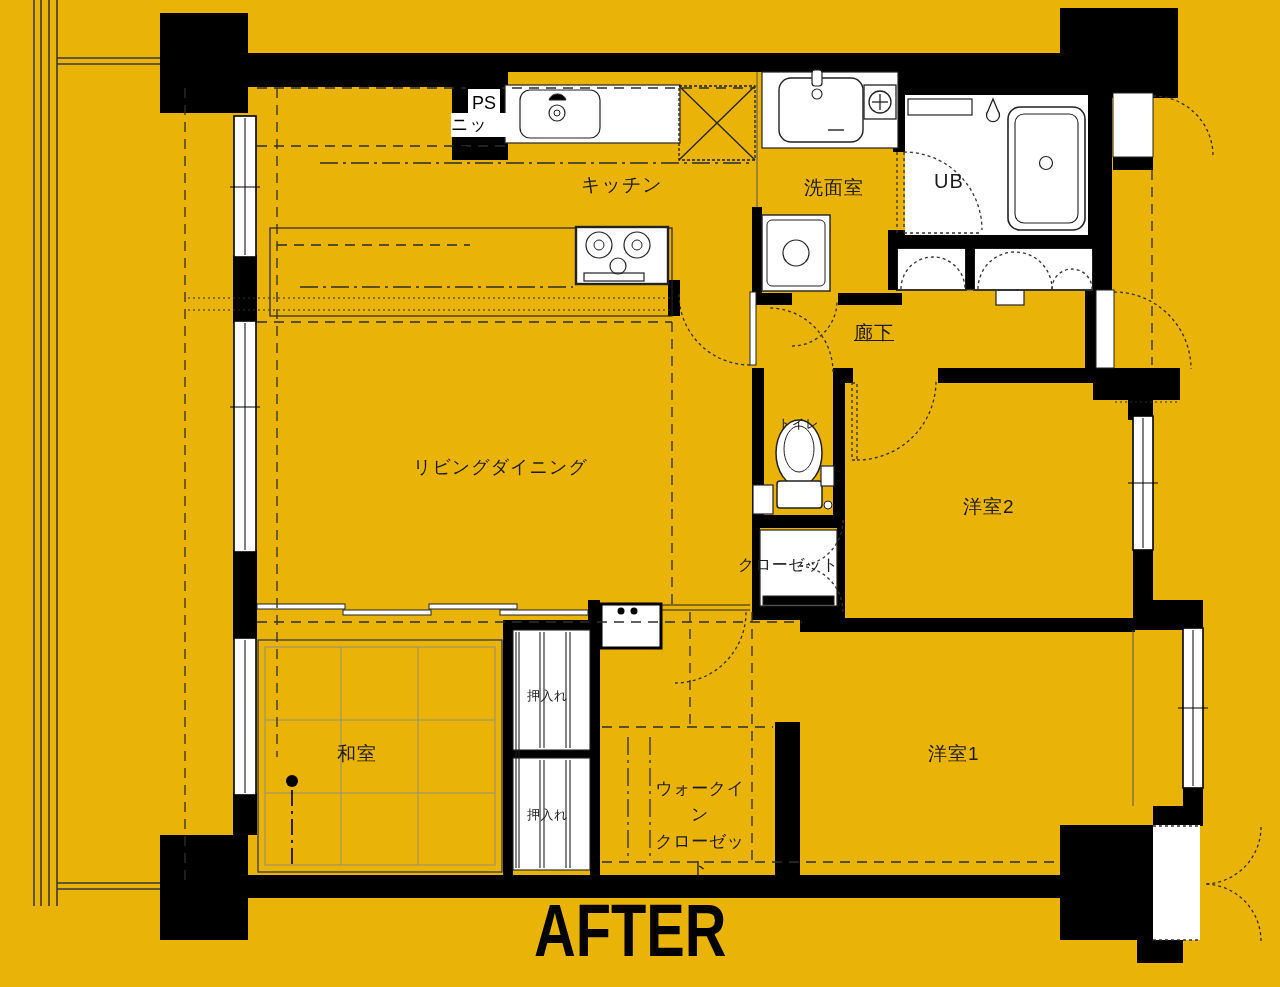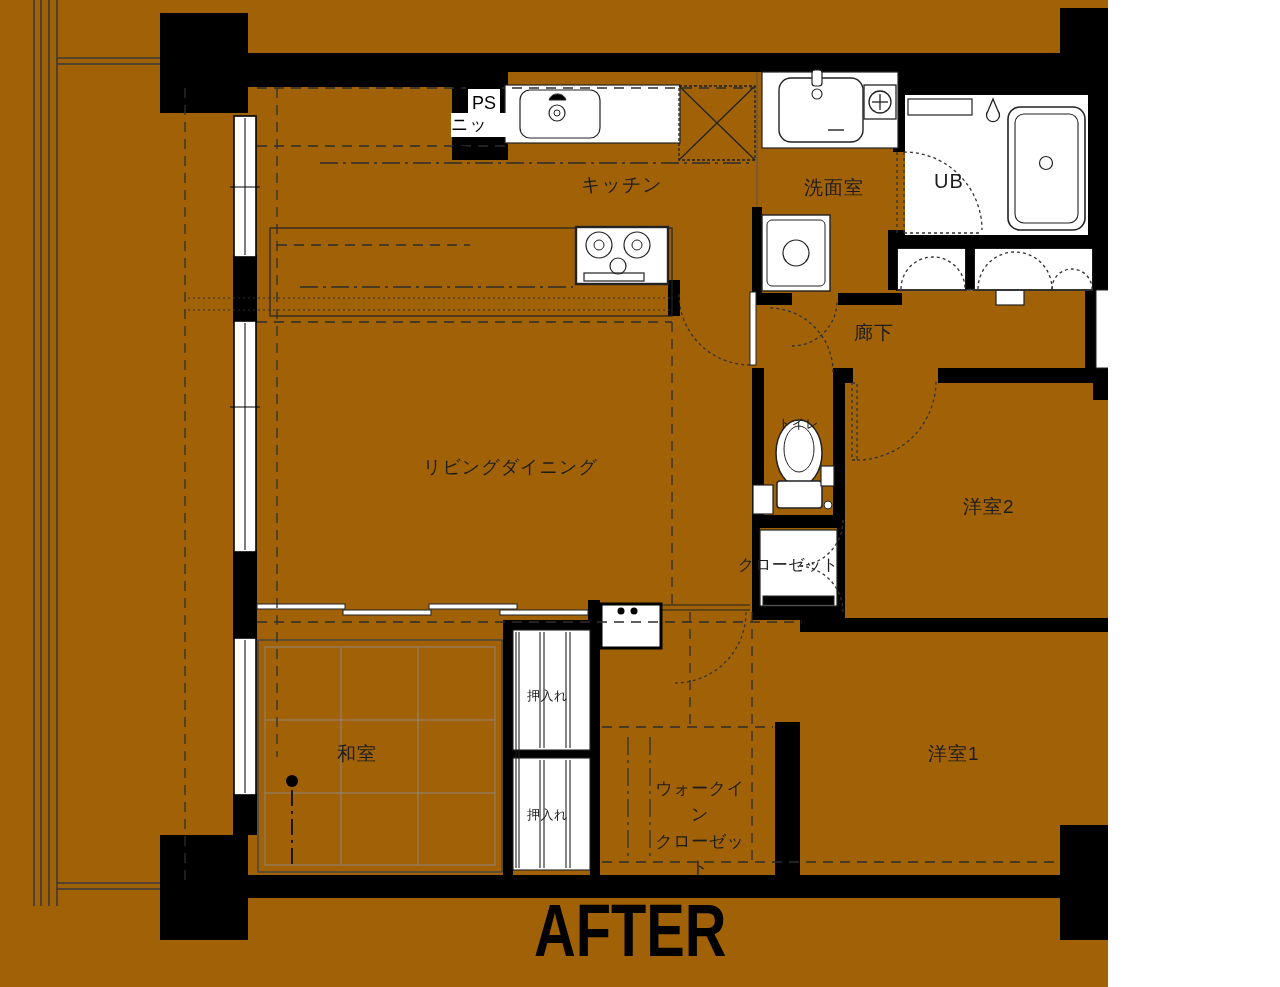--- a/index.html
+++ b/index.html
@@ -1,16 +1,16 @@
 <!DOCTYPE html>
 <html><head>
 <meta charset="utf-8">
 <style>
   html,body{margin:0;padding:0;background:#fff;}
-  .stage{position:relative;width:1108px;height:987px;background:#a16207;overflow:hidden;
+  .stage{position:relative;width:1280px;height:987px;background:#eab308;overflow:hidden;
          font-family:"Liberation Sans","DejaVu Sans",sans-serif;}
   svg{position:absolute;left:0;top:0;}
   .lbl{position:absolute;color:#1c1c1c;font-size:19px;letter-spacing:1px;white-space:nowrap;line-height:1;}
   .lbl.small{font-size:13px;letter-spacing:0.5px;}
   .ps-box{position:absolute;left:466px;top:87px;width:32px;height:29px;background:#fff;border:2px solid #000;
           display:flex;align-items:center;justify-content:center;font-size:18px;color:#000;}
   .niche-box{position:absolute;left:451px;top:113px;width:55px;height:24px;background:#fff;
           display:flex;justify-content:center;font-size:17px;color:#000;letter-spacing:1px;}
   .wic-label{position:absolute;left:650px;top:776px;width:100px;text-align:center;color:#1c1c1c;
           font-size:17px;letter-spacing:0.5px;line-height:1.55;}
@@ -293,23 +293,23 @@
   <div class="ps-box">
       <span>PS</span>
     </div>
   <div class="niche-box">
       <span>ニッチ</span>
     </div>
 
   <div class="lbl" style="left:581px;top:175px;">キッチン</div>
   <div class="lbl" style="left:804px;top:178px;">洗面室</div>
   <div class="lbl" style="left:934px;top:164px;font-size:20px;margin-top:7px;">UB</div>
-  <div class="lbl" style="left:854px;top:323px;">廊下</div>
+  <div class="lbl" style="left:854px;top:323px;text-decoration:underline;">廊下</div>
   <div class="lbl small" style="left:778px;top:417px;">トイレ</div>
-  <div class="lbl" style="left:423px;top:458px;font-size:18px;">リビングダイニング</div>
+  <div class="lbl" style="left:413px;top:458px;font-size:18px;">リビングダイニング</div>
   <div class="lbl" style="left:963px;top:497px;">洋室2</div>
   <div class="lbl small" style="left:738px;top:557px;font-size:16px;">クローゼット</div>
   <div class="lbl" style="left:337px;top:744px;">和室</div>
   <div class="lbl small" style="left:527px;top:689px;">押入れ</div>
   <div class="lbl small" style="left:527px;top:808px;">押入れ</div>
   <div class="wic-label">
     <div>ウォークイン</div>
     <div>クローゼット</div>
   </div>
   <div class="lbl" style="left:928px;top:744px;">洋室1</div>

